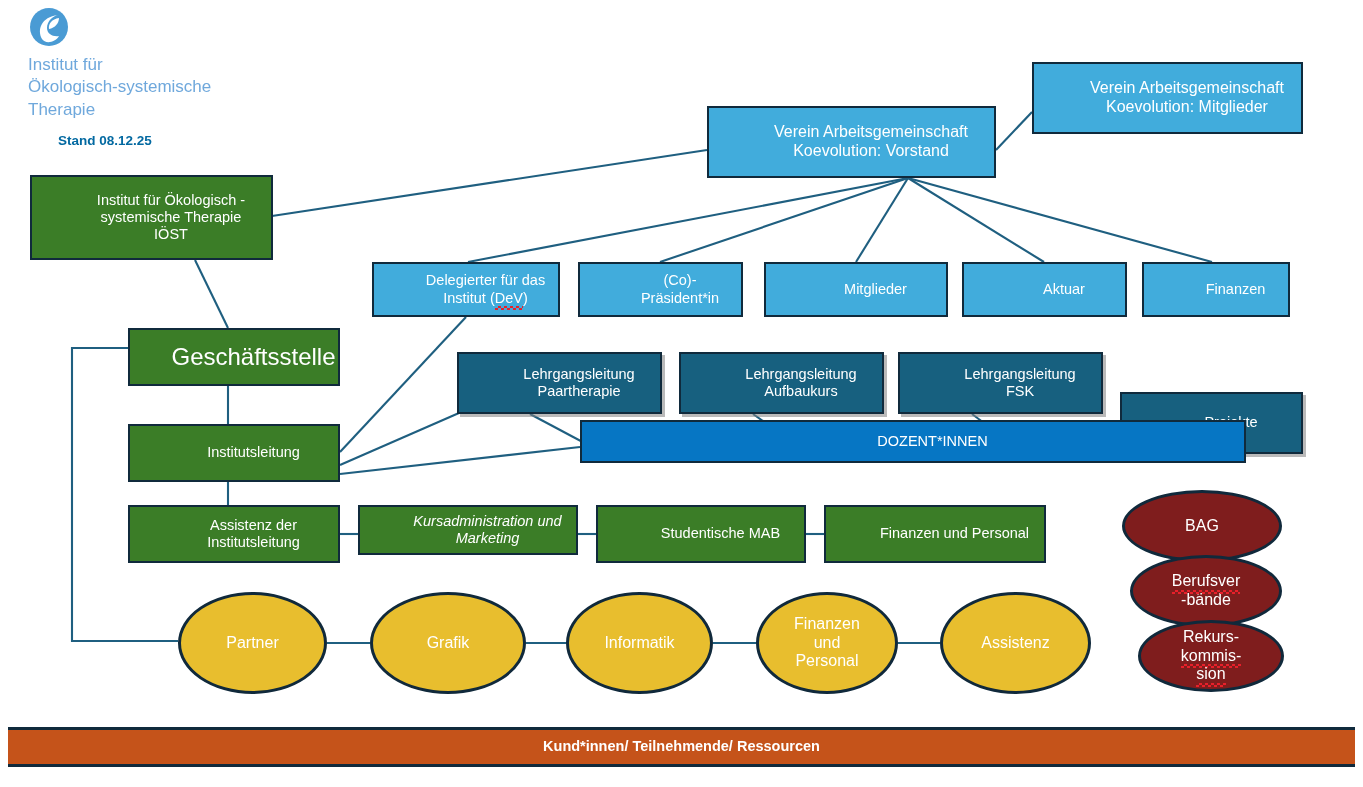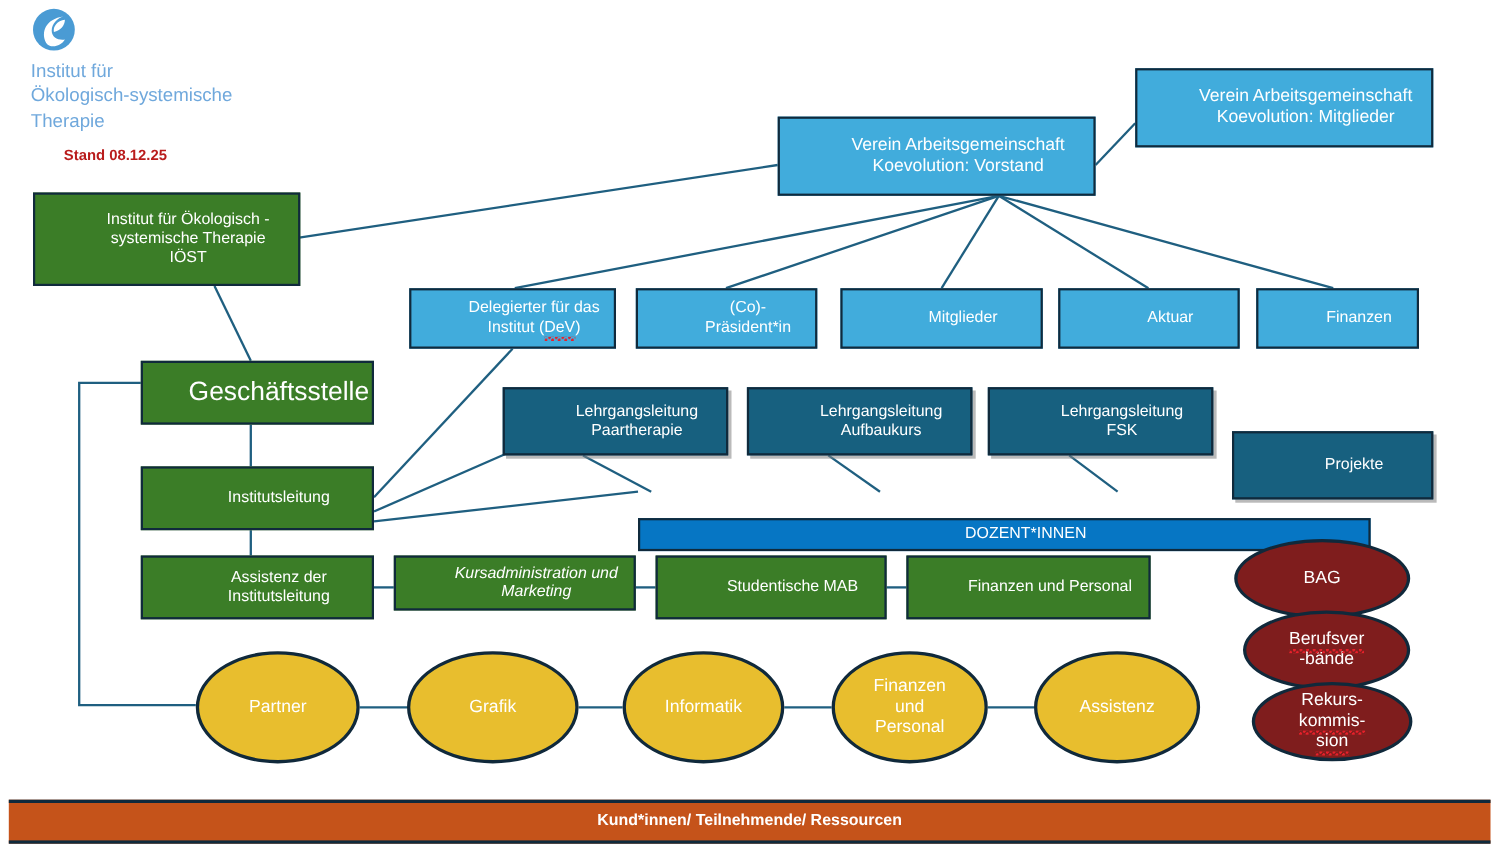--- a/index.html
+++ b/index.html
@@ -29,21 +29,21 @@
   .c-orange{background:#C5531A;}
 
   .sh{box-shadow:3px 3px 0 rgba(130,130,130,.55);}
 
   
   #logo-wrap{position:absolute;left:28px;top:6px;z-index:3;}
   #logo-mark{width:42px;height:42px;display:block;}
   #logo-text{margin-top:6px;color:#6FA8DC;font-size:17px;line-height:1.32;
              white-space:pre-line;font-family:"Liberation Sans",sans-serif;}
   #stand{position:absolute;left:58px;top:133px;z-index:3;
-         color:#b91c1c;font-size:13.5px;font-weight:bold;}
+         color:#0369a1;font-size:13.5px;font-weight:bold;}
 
   
   .sq{position:relative;display:inline-block;}
   .sq::after{content:"";position:absolute;left:0;right:0;bottom:-3px;height:4px;
     background-image:
       radial-gradient(circle at 1.5px 3.2px,#e8202a 1.25px,transparent 1.45px),
       radial-gradient(circle at 4.5px 0.8px,#e8202a 1.25px,transparent 1.45px);
     background-size:6px 4px;background-repeat:repeat-x;}
 
   .big{font-size:24px;}
@@ -142,21 +142,21 @@
 Paartherapie</div>
 
   <div class="node rect c-dblue sm sh" style="left:679px;top:352px;width:205px;height:62px;white-space:pre-line;">Lehrgangsleitung
 Aufbaukurs</div>
 
   <div class="node rect c-dblue sm sh" style="left:898px;top:352px;width:205px;height:62px;white-space:pre-line;">Lehrgangsleitung
 FSK</div>
 
   <div class="node rect c-dblue sm sh" style="left:1120px;top:352px;width:183px;height:62px;margin-top:40px;">Projekte</div>
 
-  <div class="node rect c-bar sm" style="left:580px;top:471px;width:666px;height:30px;">DOZENT*INNEN</div>
+  <div class="node rect c-bar sm" style="left:580px;top:420px;width:666px;height:43px;">DOZENT*INNEN</div>
 
   <div class="node rect c-green sm" style="left:128px;top:505px;width:212px;height:58px;white-space:pre-line;">Assistenz der
 Institutsleitung</div>
 
   <div class="node rect c-green sm" style="left:358px;top:505px;width:220px;height:50px;white-space:pre-line;font-style:italic;">Kursadministration und
 Marketing</div>
 
   <div class="node rect c-green sm" style="left:596px;top:505px;width:210px;height:58px;">Studentische MAB</div>
 
   <div class="node rect c-green sm" style="left:824px;top:505px;width:222px;height:58px;">Finanzen und Personal</div>

